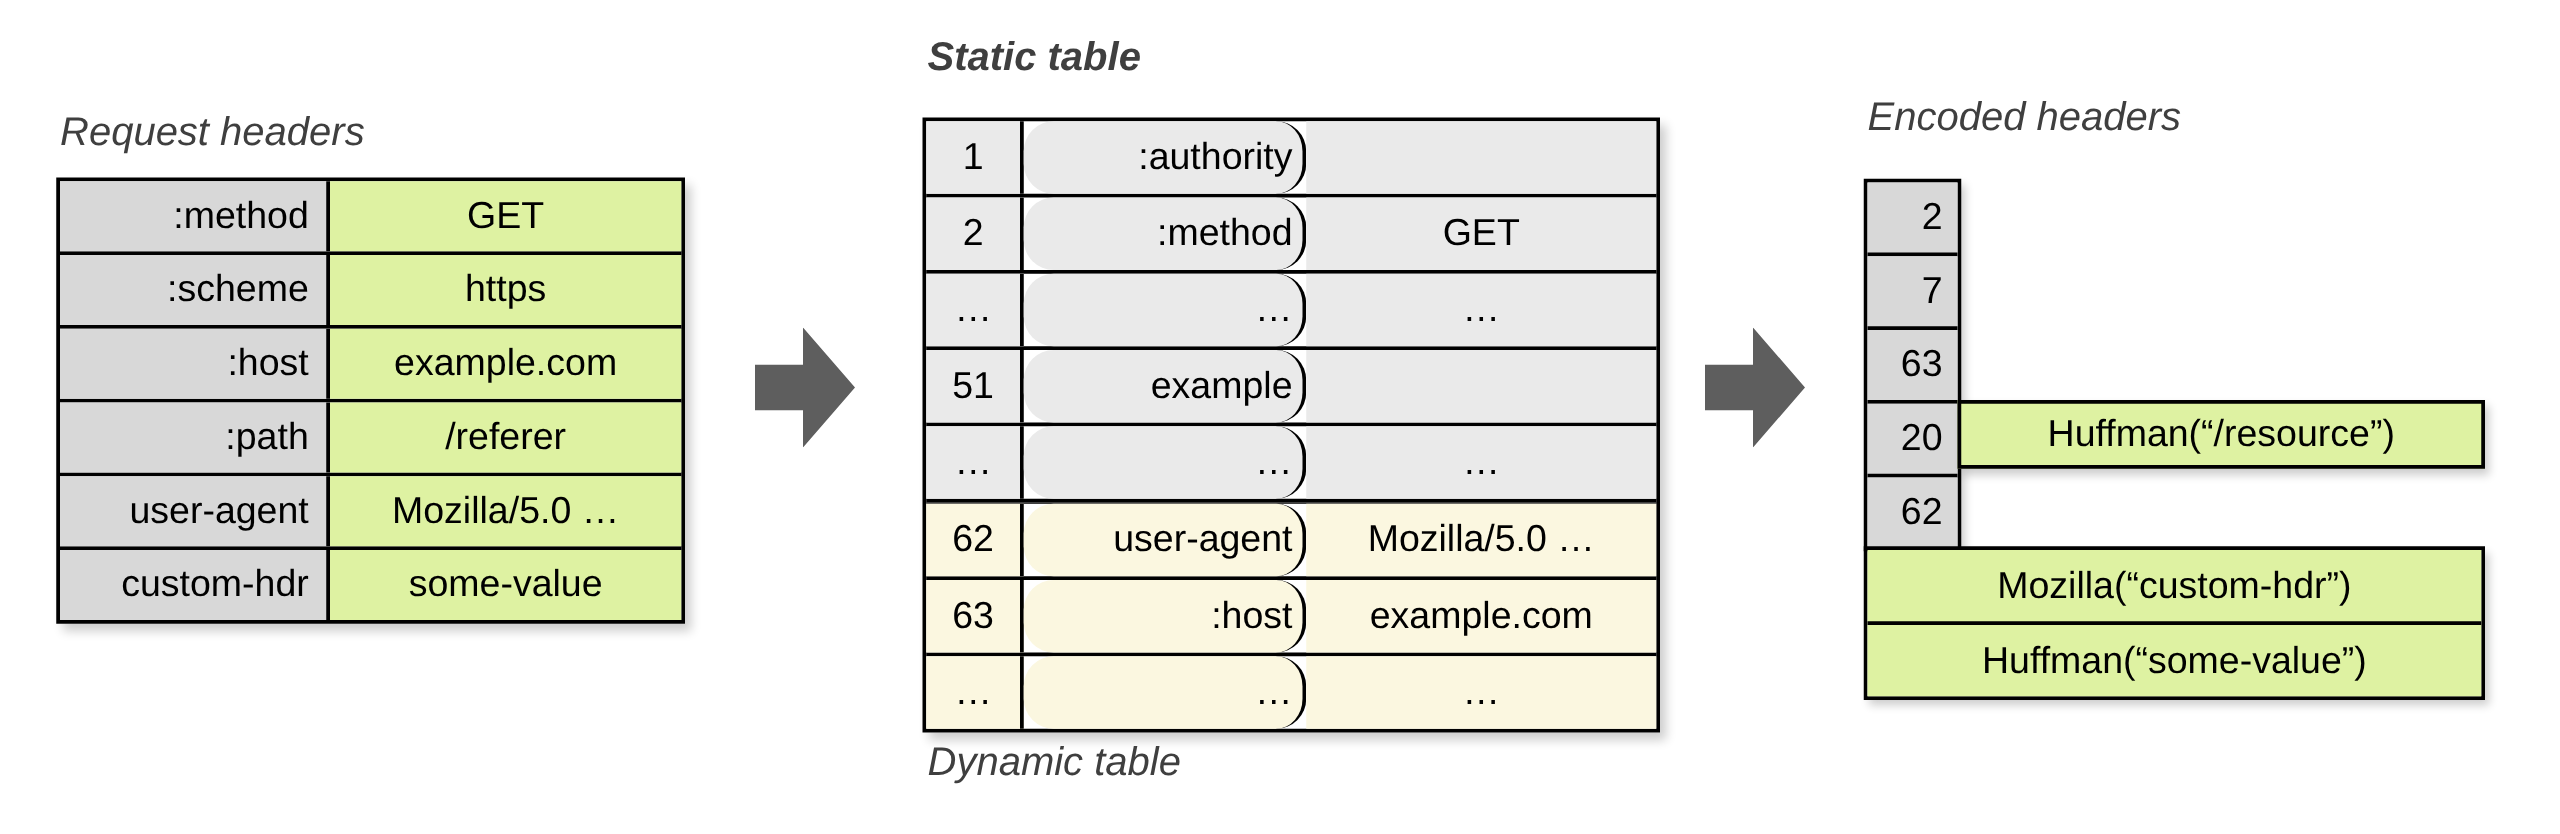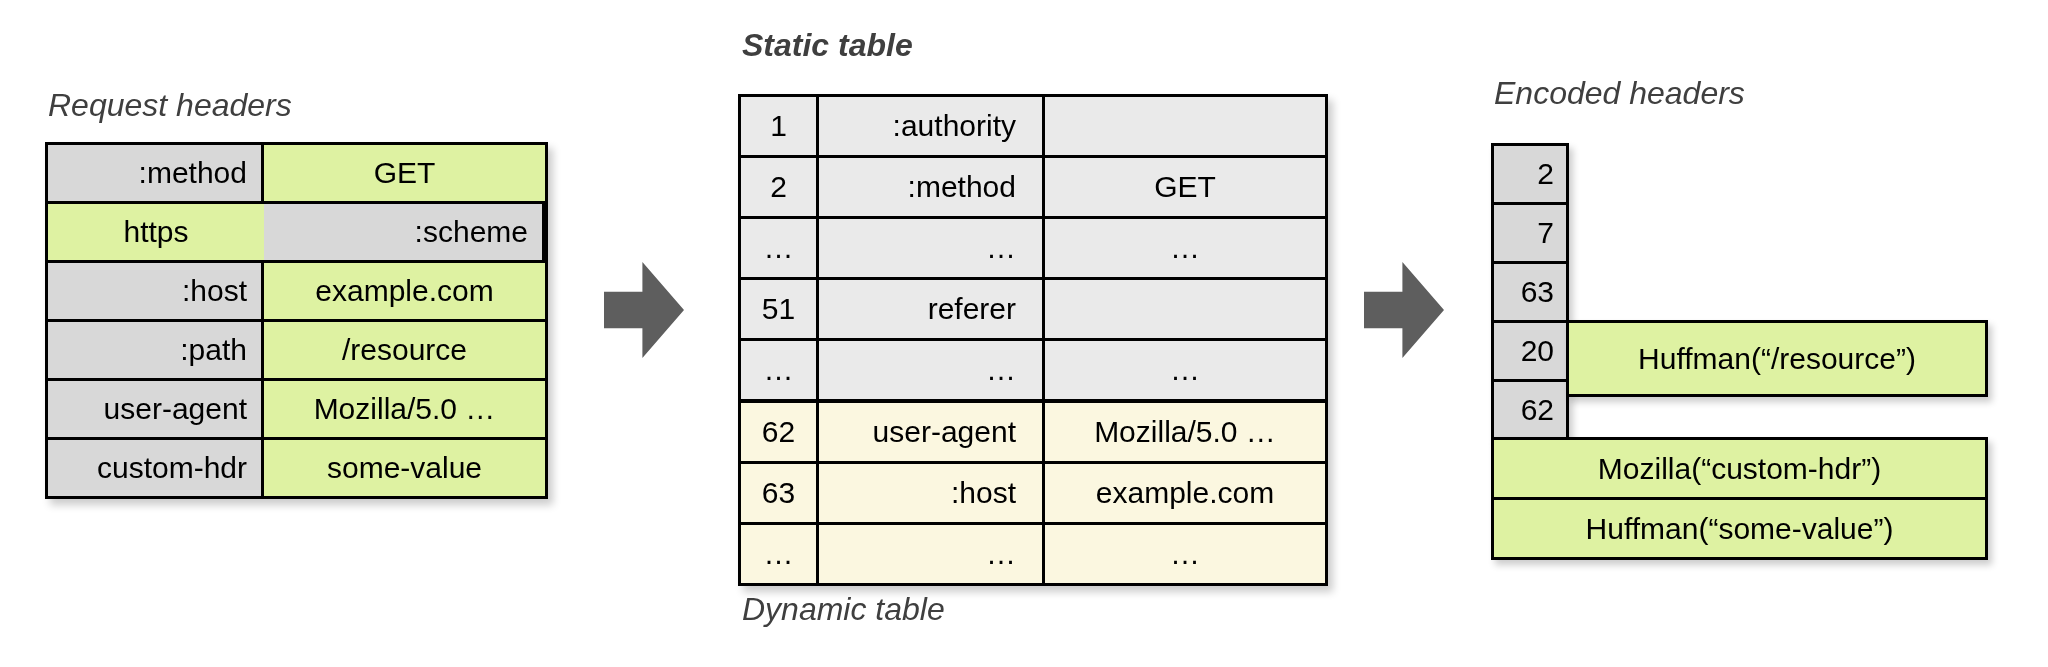--- a/index.html
+++ b/index.html
@@ -39,35 +39,35 @@
   
   .mid-table {
     position:absolute; left:738px; top:94px; width:590px;
     border:3px solid var(--border-black,#000); box-sizing:border-box;
     box-shadow:5px 6px 8px rgba(0,0,0,0.20); background:#fff;
   }
   .mid-row { display:grid; grid-template-columns:78px 226px 1fr; height:58px; border-bottom:3px solid var(--border-black,#000); }
   .mid-row:last-child { border-bottom:none; }
   .mid-row > div { box-sizing:border-box; }
   .mid-row .idx  { border-right:3px solid var(--border-black,#000); }
-  .mid-row .name { border-right:3px solid var(--border-black,#000); padding-right:26px; }
+  .mid-row .name { border-right:3px solid var(--border-black,#000); padding-right:8px;border-radius:24px; }
   .mid-row.static  > div { background:var(--static-gray,#eaeaea); }
   .mid-row.dynamic > div { background:var(--dynamic-cream,#fbf7e0); }
   .mid-row.sep { border-top:1px solid var(--border-black,#000); }
 
   
   .enc-col {
     position:absolute; left:1491px; top:143px; width:78px;
     border:3px solid var(--border-black,#000); box-sizing:border-box;
     box-shadow:4px 5px 7px rgba(0,0,0,0.20);
   }
   .enc-cell { height:56px; background:var(--key-gray,#d8d8d8); border-bottom:3px solid var(--border-black,#000); padding-right:12px; }
   .enc-cell:last-child { border-bottom:none; }
   .enc-inline {
-    position:absolute; left:1566px; top:320px; width:422px; height:77px;
+    position:absolute; left:1566px; top:320px; width:422px; height:55px;
     background:var(--value-green,#def2a2); border:3px solid var(--border-black,#000);
     box-sizing:border-box; box-shadow:4px 5px 7px rgba(0,0,0,0.20);
   }
   .enc-block {
     position:absolute; left:1491px; top:437px; width:497px;
     border:3px solid var(--border-black,#000); box-sizing:border-box;
     box-shadow:4px 5px 7px rgba(0,0,0,0.20);
   }
   .enc-row { height:57px; background:var(--value-green,#def2a2); border-bottom:3px solid var(--border-black,#000); }
   .enc-row:last-child { border-bottom:none;text-align:center; }
@@ -77,30 +77,30 @@
 
 <div class="canvas">
 
   <div class="title" style="left:48px; top:88px;">Request headers</div>
   <div class="req-table">
     <div class="req-row">
       <div class="cell right key">:method</div>
       <div class="cell center val">GET</div>
     </div>
     <div class="req-row">
+      <div class="cell right key">:scheme</div>
       <div class="cell center val">https</div>
-      <div class="cell right key">:scheme</div>
     </div>
     <div class="req-row">
       <div class="cell right key">:host</div>
       <div class="cell center val">example.com</div>
     </div>
     <div class="req-row">
       <div class="cell right key">:path</div>
-      <div class="cell center val">/resource</div>
+      <div class="cell center val">/referer</div>
     </div>
     <div class="req-row">
       <div class="cell right key">user-agent</div>
       <div class="cell center val">Mozilla/5.0 …</div>
     </div>
     <div class="req-row">
       <div class="cell right key">custom-hdr</div>
       <div class="cell center val">some-value</div>
     </div>
   </div>
@@ -119,21 +119,21 @@
       <div class="cell right name">:method</div>
       <div class="cell center valcol">GET</div>
     </div>
     <div class="mid-row static">
       <div class="cell center idx">…</div>
       <div class="cell right name">…</div>
       <div class="cell center valcol">…</div>
     </div>
     <div class="mid-row static">
       <div class="cell center idx">51</div>
-      <div class="cell right name">referer</div>
+      <div class="cell right name">example</div>
       <div class="cell center valcol"></div>
     </div>
     <div class="mid-row static">
       <div class="cell center idx">…</div>
       <div class="cell right name">…</div>
       <div class="cell center valcol">…</div>
     </div>
     <div class="mid-row dynamic sep">
       <div class="cell center idx">62</div>
       <div class="cell right name">user-agent</div>

